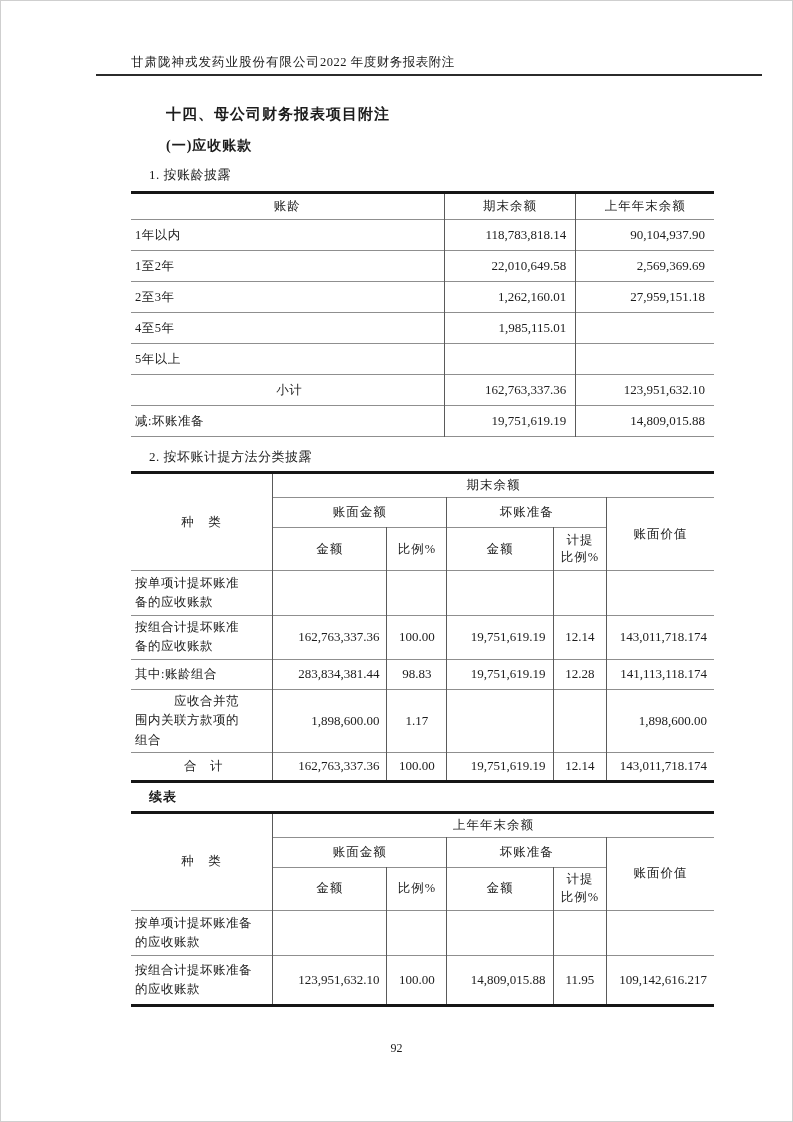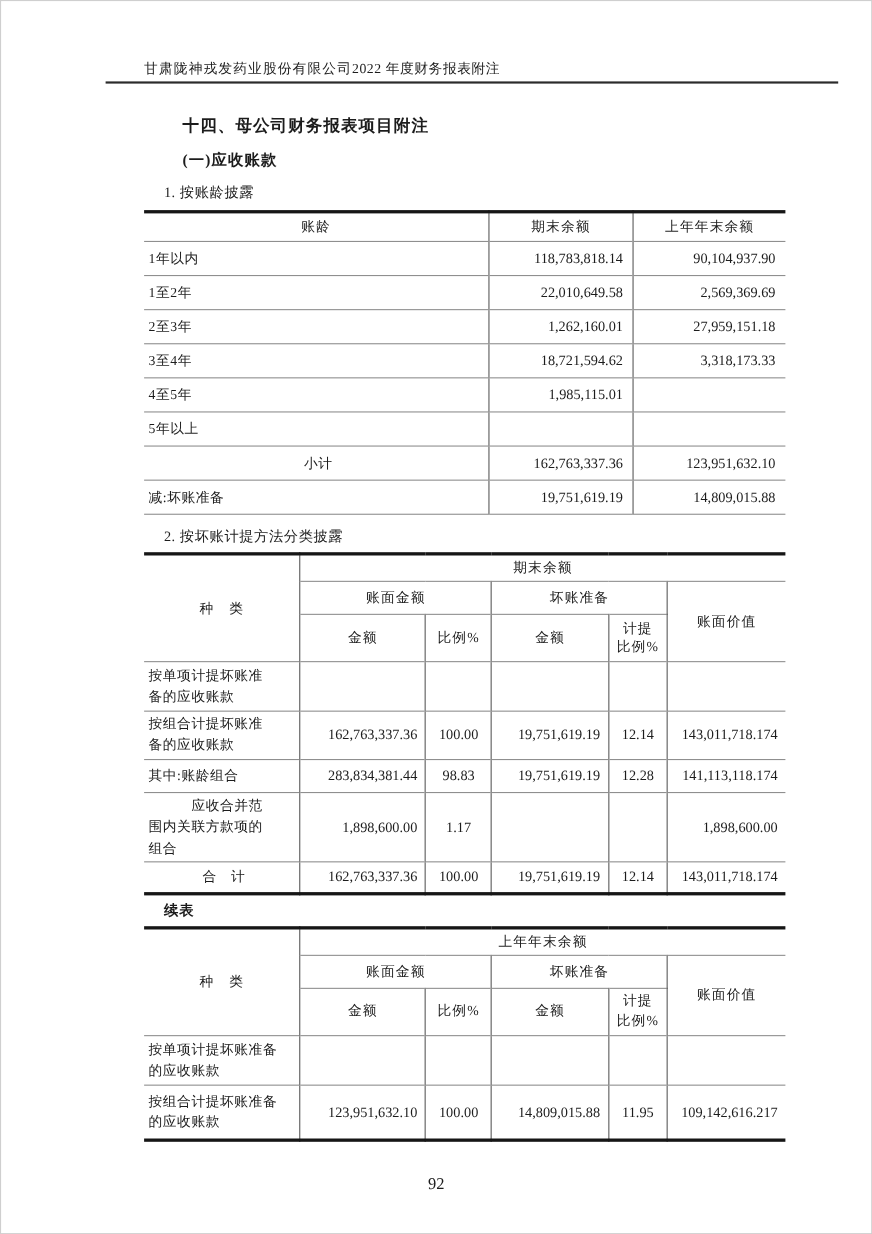--- a/index.html
+++ b/index.html
@@ -64,22 +64,22 @@
   .t2 th.wrap { white-space: pre-line; line-height: 1.4; }
   .t2 .r-h44 td { height: 45px; }
   .t2 .r-h42 td { height: 42px; }
   .t2 .r-h30 td { height: 30px; }
   .t2 .r-h56 td { height: 57px; }
   .t2 .r-h28 td { height: 29px; }
   .t2 .r-h50 td { height: 50px; }
 
   
   .page-num {
-    position: absolute; left: 0; right: 0; top: 1068px;
-    text-align: center; font-size: 15px;
+    position: absolute; left: 0; right: 0; top: 1040px;
+    text-align: center; font-size: 12px;
   }
 </style>
 </head>
 <body>
 
 <div class="doc-header">
   <span class="left">甘肃陇神戎发药业股份有限公司</span>
   <span class="right">2022 年度财务报表附注</span>
 </div>
 
@@ -106,25 +106,20 @@
   </tr>
   <tr>
     <td class="lbl">1至2年</td>
     <td class="num vline">22,010,649.58</td>
     <td class="num vline">2,569,369.69</td>
   </tr>
   <tr>
     <td class="lbl">2至3年</td>
     <td class="num vline">1,262,160.01</td>
     <td class="num vline">27,959,151.18</td>
-  </tr>
-  <tr>
-    <td class="lbl">3至4年</td>
-    <td class="num vline">18,721,594.62</td>
-    <td class="num vline">3,318,173.33</td>
   </tr>
   <tr>
     <td class="lbl">4至5年</td>
     <td class="num vline">1,985,115.01</td>
     <td class="num vline"></td>
   </tr>
   <tr>
     <td class="lbl">5年以上</td>
     <td class="num vline"></td>
     <td class="num vline"></td>

